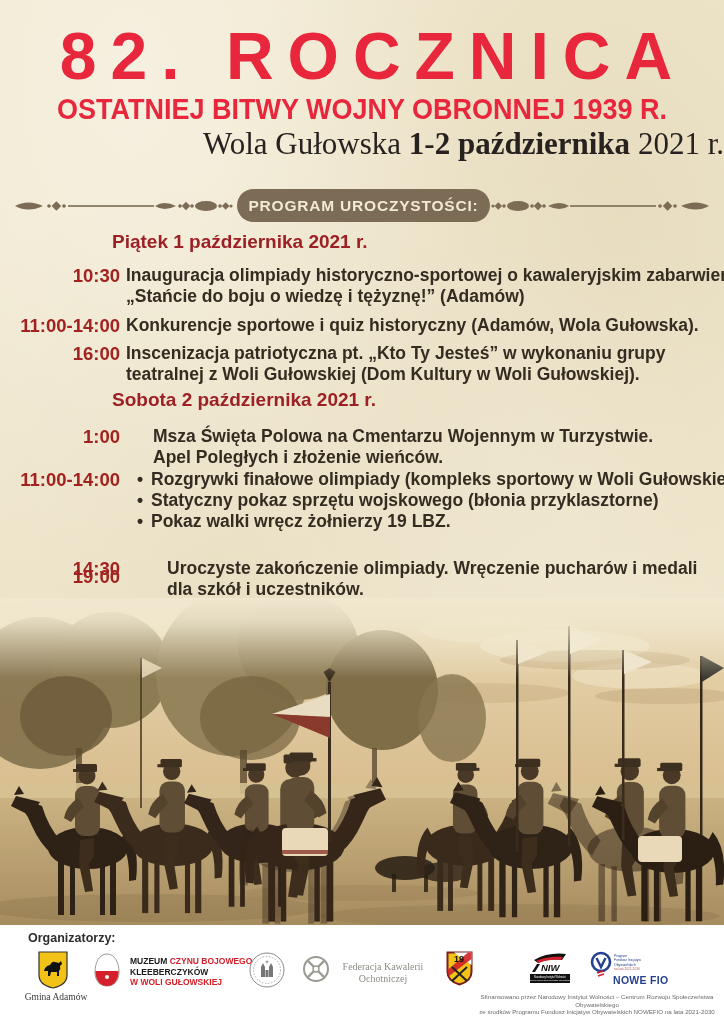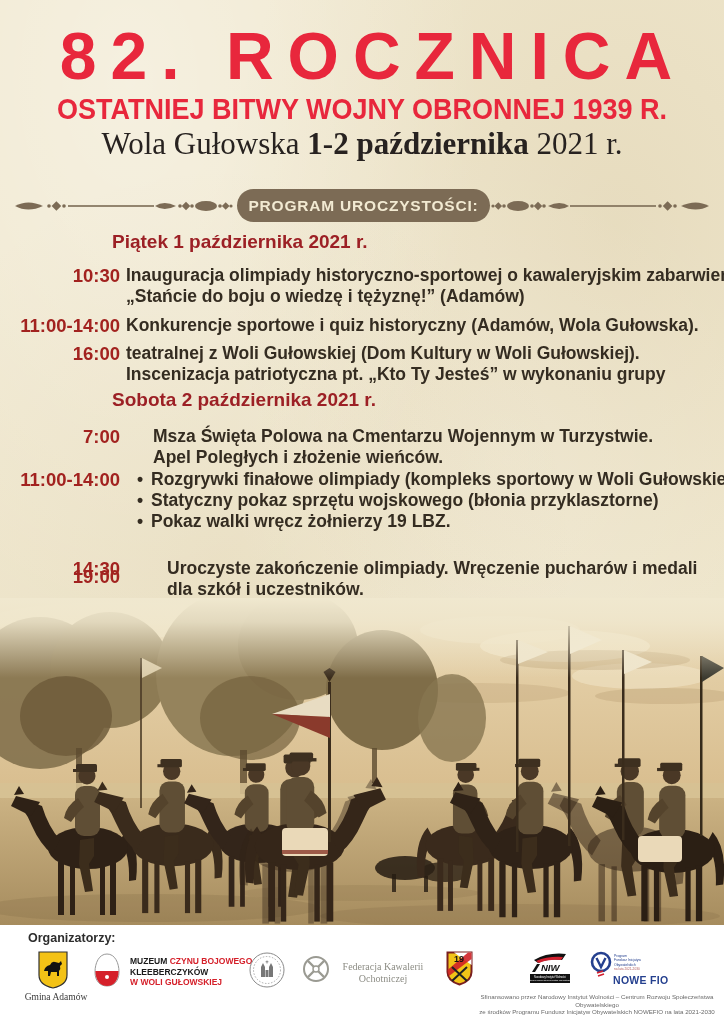--- a/index.html
+++ b/index.html
@@ -20,21 +20,21 @@
     font-size:66px; font-weight:700; letter-spacing:14px; color:#e8273c;
     white-space:nowrap;
     padding-left:22px;
   }
   .subtitle {
     position:absolute; top:94px; left:0; width:724px; text-align:center;
     font-size:27px; font-weight:700; letter-spacing:0px; color:#e8273c;
     transform:scaleY(1.08); white-space:nowrap;
   }
   .place-date {
-    position:absolute; top:126px; left:0; width:724px; text-align:center;
+    position:absolute; top:126px; left:0; width:724px; text-align:right;
     font-family:"Liberation Serif", serif; font-size:31px; color:#272220;
     white-space:nowrap;
   }
   .place-date .b { font-weight:700; }
   
   .orn { position:absolute; top:197px; width:222px; height:18px; color:#7c6b55; }
   .orn.left { left:12px; }
   .orn.right { right:12px; transform:scaleX(-1); }
   .banner-pill {
     position:absolute; top:189px; left:237px; width:253px; height:33px;
@@ -135,29 +135,29 @@
   <div class="row d1" style="top:315px;">
     <div class="time">11:00-14:00</div>
     <div class="desc">
       <div class="line">Konkurencje sportowe i quiz historyczny (Adamów, Wola Gułowska).</div>
     </div>
   </div>
 
   <div class="row d1" style="top:343px;">
     <div class="time">16:00</div>
     <div class="desc">
+      <div class="line">Inscenizacja patriotyczna pt. „Kto Ty Jesteś” w wykonaniu grupy</div>
       <div class="line">teatralnej z Woli Gułowskiej (Dom Kultury w Woli Gułowskiej).</div>
-      <div class="line">Inscenizacja patriotyczna pt. „Kto Ty Jesteś” w wykonaniu grupy</div>
     </div>
   </div>
 
   <div class="day-heading" style="top:389px;">Sobota 2 października 2021 r.</div>
 
   <div class="row d2" style="top:426px;">
-    <div class="time">7:00</div>
+    <div class="time">1:00</div>
     <div class="desc">
       <div class="line">Msza Święta Polowa na Cmentarzu Wojennym w Turzystwie.</div>
       <div class="line">Apel Poległych i złożenie wieńców.</div>
     </div>
   </div>
 
   <div class="row d2" style="top:469px;">
     <div class="time">11:00-14:00</div>
     <div class="desc bullets">
       <div class="bline">

